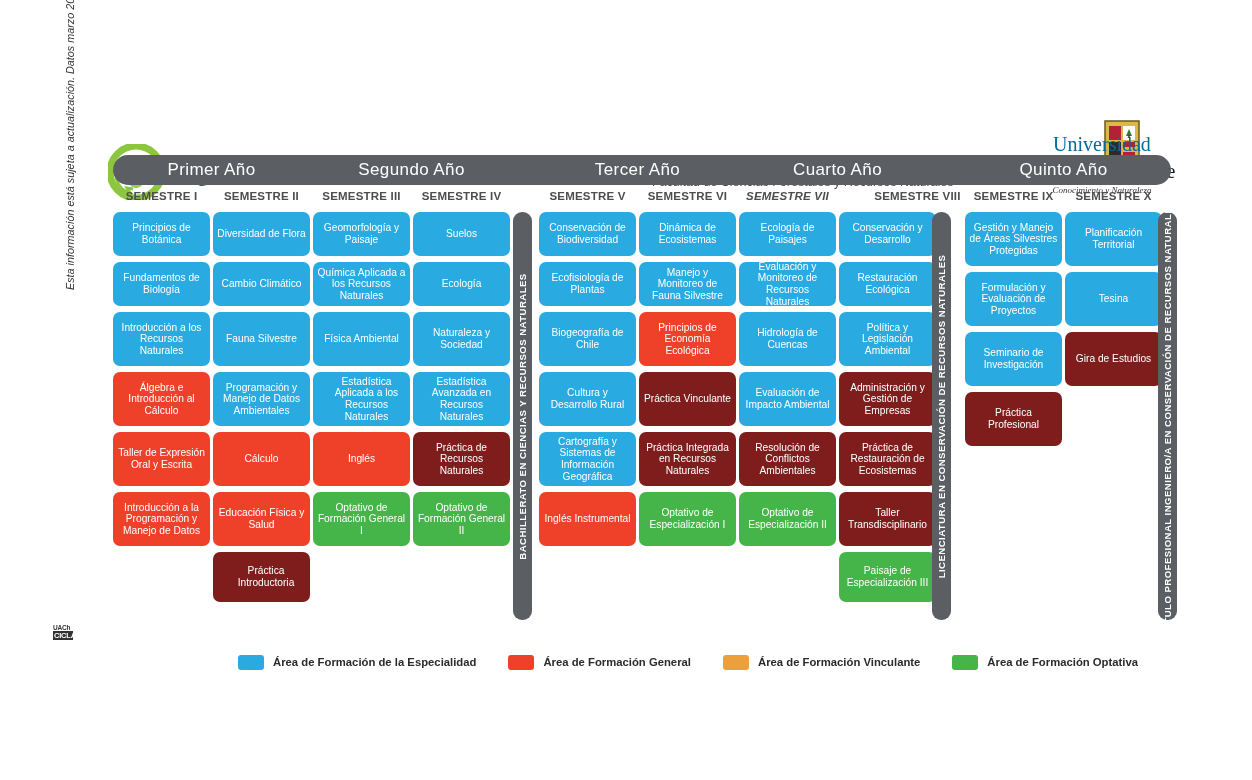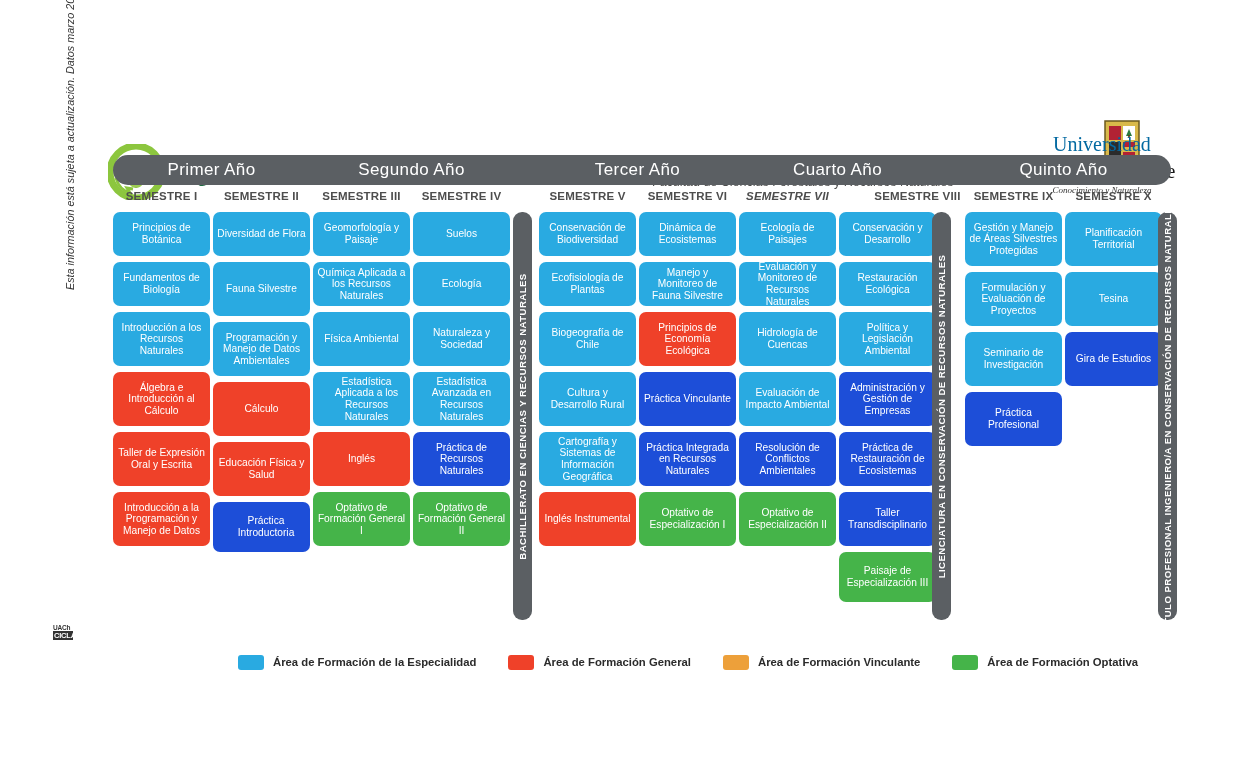--- a/index.html
+++ b/index.html
@@ -58,21 +58,21 @@
   .grid { position: absolute; left: 113px; top: 212px; width: 1058px; height: 410px; }
   .col { position: absolute; top: 0; width: 97px; }
   .course {
     width: 97px; border-radius: 7px; margin-bottom: 6px;
     color: #ffffff; font-size: 10.2px; line-height: 11.6px;
     display: flex; align-items: center; justify-content: center;
     text-align: center; padding: 3px 4px;
   }
   .c-esp { background: #29aae1; }
   .c-gen { background: #ef4129; }
-  .c-vin { background: #1d4ed8; }
+  .c-vin { background: #7f1d1d; }
   .c-opt { background: #45b449; }
 
   
   .vbar {
     position: absolute; background: #5b5f63; border-radius: 9px;
     display: flex; align-items: center; justify-content: center;
   }
   .vbar span {
     color: #ffffff; font-size: 9.4px; font-weight: bold; letter-spacing: 0.45px;
     white-space: nowrap; transform: rotate(-90deg); transform-origin: center center;
@@ -173,20 +173,23 @@
           <span>Taller de Expresión Oral y Escrita</span>
         </div>
         <div class="course c-gen" style="height: 54px;">
           <span>Introducción a la Programación y Manejo de Datos</span>
         </div>
       </div>
       <div class="col" style="left: 100px;">
         <div class="course c-esp" style="height: 44px;">
           <span>Diversidad de Flora</span>
         </div>
+        <div class="course c-esp" style="height: 44px;">
+          <span>Cambio Climático</span>
+        </div>
         <div class="course c-esp" style="height: 54px;">
           <span>Fauna Silvestre</span>
         </div>
         <div class="course c-esp" style="height: 54px;">
           <span>Programación y Manejo de Datos Ambientales</span>
         </div>
         <div class="course c-gen" style="height: 54px;">
           <span>Cálculo</span>
         </div>
         <div class="course c-gen" style="height: 54px;">

